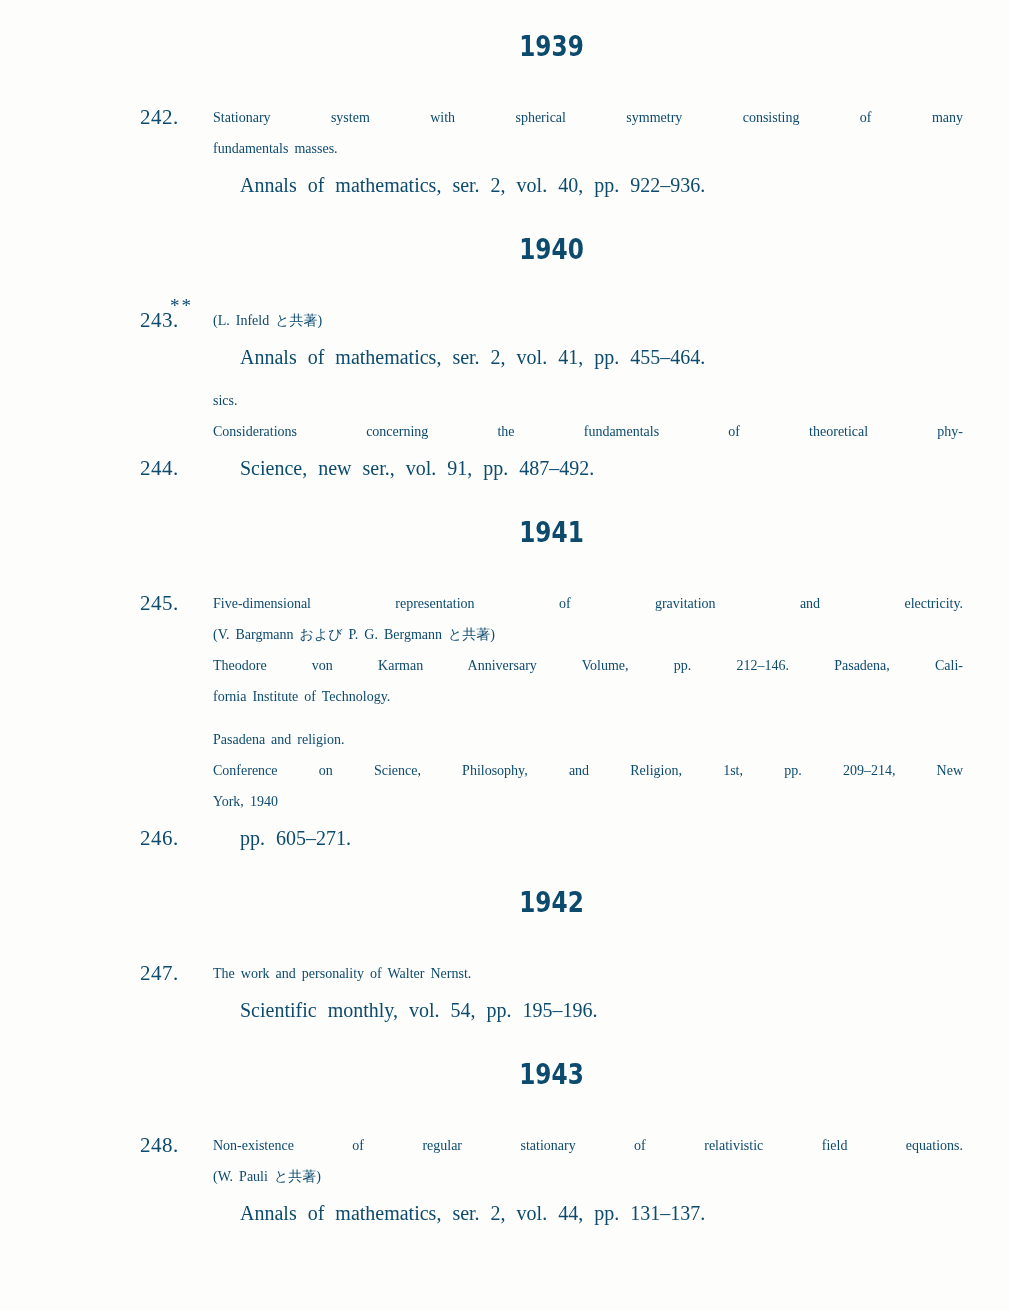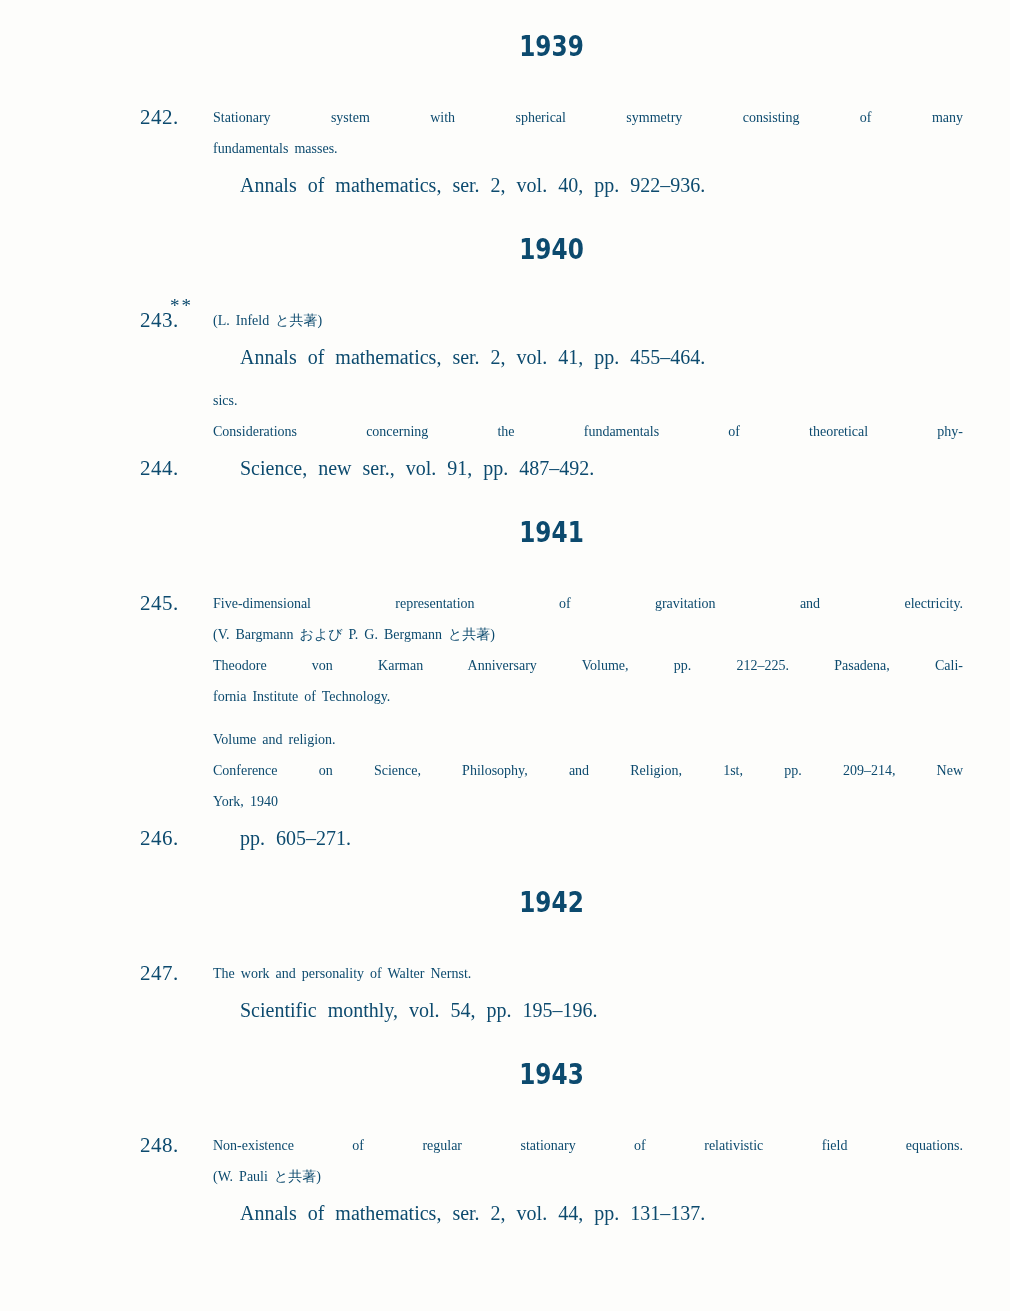--- a/index.html
+++ b/index.html
@@ -115,30 +115,30 @@
         </div>
       </div>
       <div class="section">
         <div class="year-heading">1941</div>
         <div class="entry">
           <div class="entry-number">245.</div>
           <div class="entry-body">
             <div class="block-title">
               <div class="line justify"><span class="seg">Five-dimensional representation of gravitation and electricity.</span></div>
               <div class="line"><span class="seg">(V. Bargmann および P. G. Bergmann と共著)</span></div>
-              <div class="line justify"><span class="seg">Theodore von Karman Anniversary Volume, pp. 212–225. Pasadena, Cali-</span></div>
+              <div class="line justify"><span class="seg">Theodore von Karman Anniversary Volume, pp. 212–146. Pasadena, Cali-</span></div>
               <div class="line"><span class="seg">fornia Institute of Technology.</span></div>
             </div>
           </div>
         </div>
         <div class="entry">
           <div class="entry-number">246.</div>
           <div class="entry-body">
             <div class="block-title">
-              <div class="line"><span class="seg">Volume and religion.</span></div>
+              <div class="line"><span class="seg">Pasadena and religion.</span></div>
               <div class="line justify"><span class="seg">Conference on Science, Philosophy, and Religion, 1st, pp. 209–214, New</span></div>
               <div class="line"><span class="seg">York, 1940</span></div>
             </div>
             <div class="block-citation">
               <div class="line"><span class="seg">pp. 605–271.</span></div>
             </div>
           </div>
         </div>
       </div>
       <div class="section">

